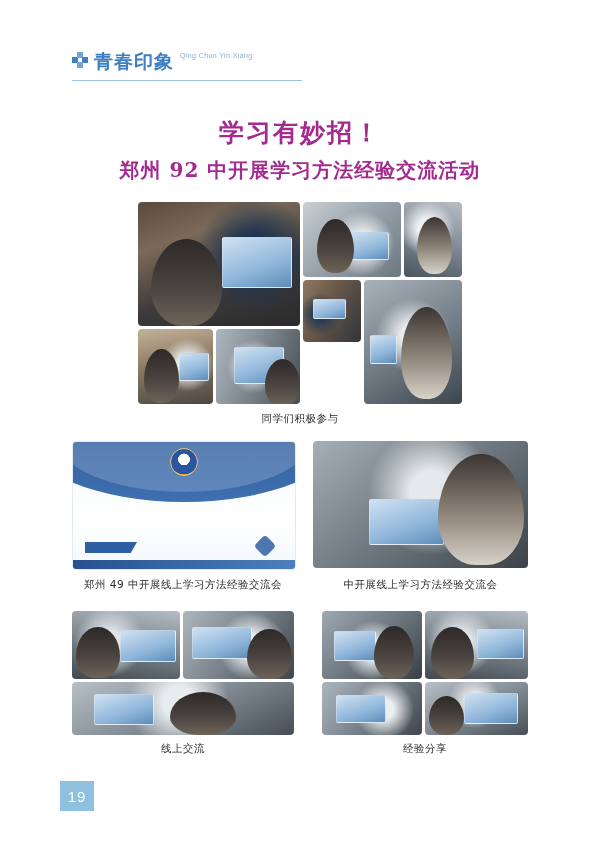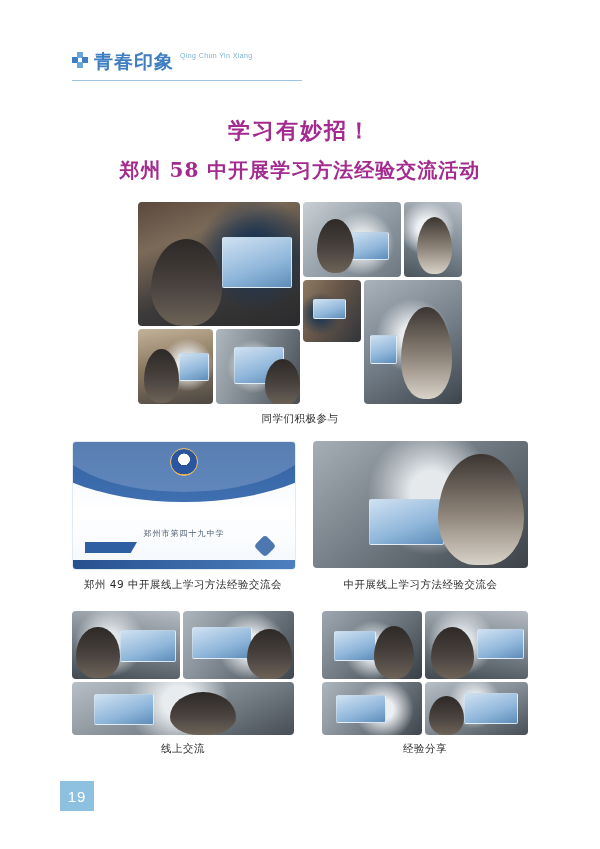--- a/index.html
+++ b/index.html
@@ -69,21 +69,21 @@
   }
 
   
   .title-main {
     position: absolute;
     top: 116px;
     left: 0;
     width: 600px;
     text-align: center;
     font-family: "DejaVu Serif", "Liberation Serif", serif;
-    font-size: 22px;
+    font-size: 25px;
     font-weight: bold;
     color: #a32b8f;
     letter-spacing: 2px;
   }
   .title-sub {
     position: absolute;
     top: 157px;
     left: 0;
     width: 600px;
     text-align: center;
@@ -289,21 +289,21 @@
       <span class="hm2"></span>
       <span class="hm3"></span>
       <span class="hm4"></span>
   </div>
   <div class="header-title-cn">青春印象</div>
   <div class="header-title-en">Qing Chun Yin Xiang</div>
 </div>
 <div class="header-rule"></div>
 
 <div class="title-main">学习有妙招！</div>
-<div class="title-sub">郑州 58 中开展学习方法经验交流活动</div>
+<div class="title-sub">郑州 92 中开展学习方法经验交流活动</div>
 
 <div class="ph g-room1" style="left:138px; top:202px; width:162px; height:124px;">
   <div class="screen" style="left:52%; top:28%; width:42%; height:40%;"></div>
   <div class="person" style="left:8%; top:30%; width:44%; height:70%;"></div>
 </div>
 
 <div class="ph g-room2" style="left:303px; top:202px; width:98px; height:75px;">
   <div class="screen" style="left:48%; top:40%; width:38%; height:34%;"></div>
   <div class="person" style="left:14%; top:22%; width:38%; height:72%;"></div>
 </div>
@@ -330,21 +330,20 @@
   <div class="screen" style="left:22%; top:24%; width:56%; height:46%;"></div>
   <div class="person" style="left:58%; top:40%; width:42%; height:62%;"></div>
 </div>
 
 <div class="cap" style="left:138px; top:412px; width:324px;">同学们积极参与</div>
 
 <div class="poster">
   <div class="poster-arc"></div>
   <div class="poster-arc2"></div>
   <div class="poster-badge"></div>
-  <div class="poster-school">郑州市第四十九中学</div>
   <div class="poster-ribbon"></div>
   <div class="poster-dot"></div>
   <div class="poster-bottombar"></div>
 </div>
 
 <div class="ph g-room8" style="left:313px; top:441px; width:215px; height:127px;">
   <div class="screen" style="left:26%; top:46%; width:34%; height:34%;"></div>
   <div class="person light" style="left:58%; top:10%; width:40%; height:88%;"></div>
 </div>
 

